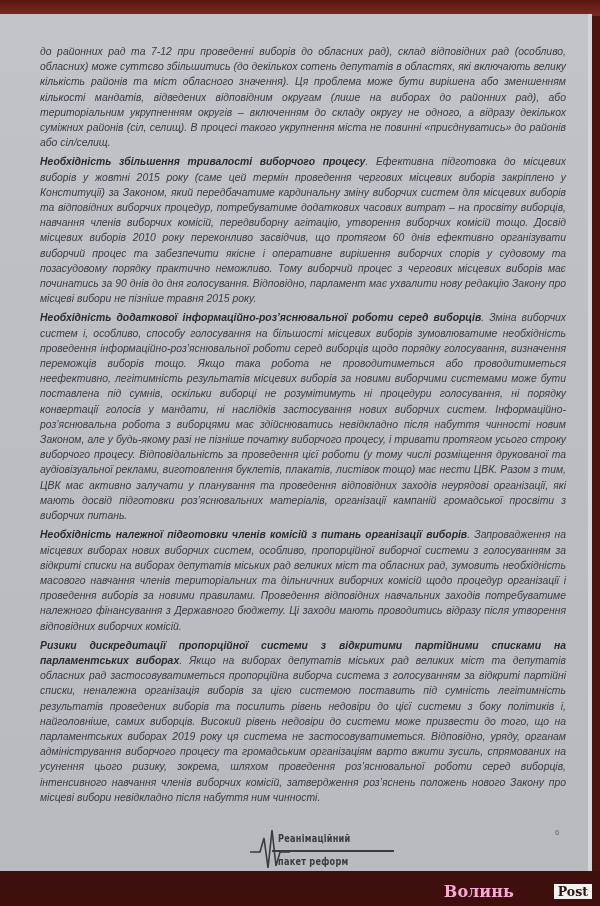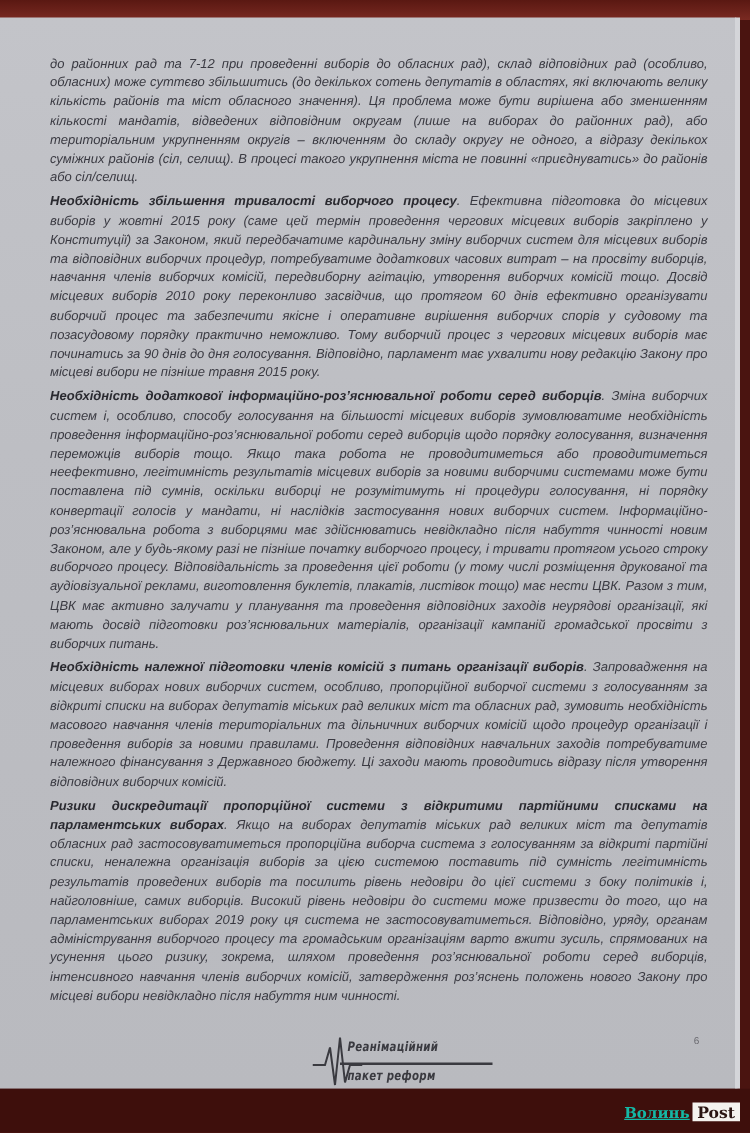--- a/index.html
+++ b/index.html
@@ -31,44 +31,43 @@
       font-size: 10.4px; line-height: 15.2px; color: #3a3a42;
       text-align: justify;
     }
     .content p { margin: 0 0 4px 0; font-style: italic; }
     .content b { color: #2a2a30; }
     .page-number {
       position: absolute; left: 555px; top: 828px;
       font-size: 8px; color: #6a6a70;
     }
     .logo {
-      position: absolute; left: 250px; top: 828px; width: 150px; height: 50px; font-style: italic;
+      position: absolute; left: 250px; top: 828px; width: 150px; height: 50px;
     }
     .logo-line1, .logo-line2 {
       position: absolute; left: 28px; font-size: 10.5px; font-weight: bold;
       color: #3a3a40; letter-spacing: 0.3px;
       font-family: "DejaVu Sans", sans-serif;
       transform: scaleX(0.78); transform-origin: left;
     }
     .logo-line1 { top: 4px; }
     .logo-line2 { top: 27px; }
     .logo-bar {
       position: absolute; left: 22px; top: 22px; width: 122px; height: 2px; background: #3a3a40;
     }
     .watermark {
       position: absolute; right: 8px; top: 882px; display: flex; align-items: center;
     }
     .watermark-text {
-      font-family: "DejaVu Serif", serif; font-size: 12px; color: #14b8a6; font-weight: bold;
+      font-family: "DejaVu Serif", serif; font-size: 16px; color: #f9a8d4; font-weight: bold;
       margin-right: 2px;
-      text-decoration: underline;
     }
     .watermark-badge {
       background: #f4f2ee; color: #2a1512; font-family: "DejaVu Serif", serif;
-      font-size: 12.5px; font-weight: bold; padding: 0 4px; line-height: 15px;
+      font-size: 12.5px; font-weight: bold; padding: 0 4px; line-height: 15px; margin-left: 38px;
     }
   </style>
 </head>
 <body>
 
 <div class="top-bar"></div>
 <div class="paper"></div>
 <div class="paper-edge"></div>
 <div class="bottom-bar"></div>
 

